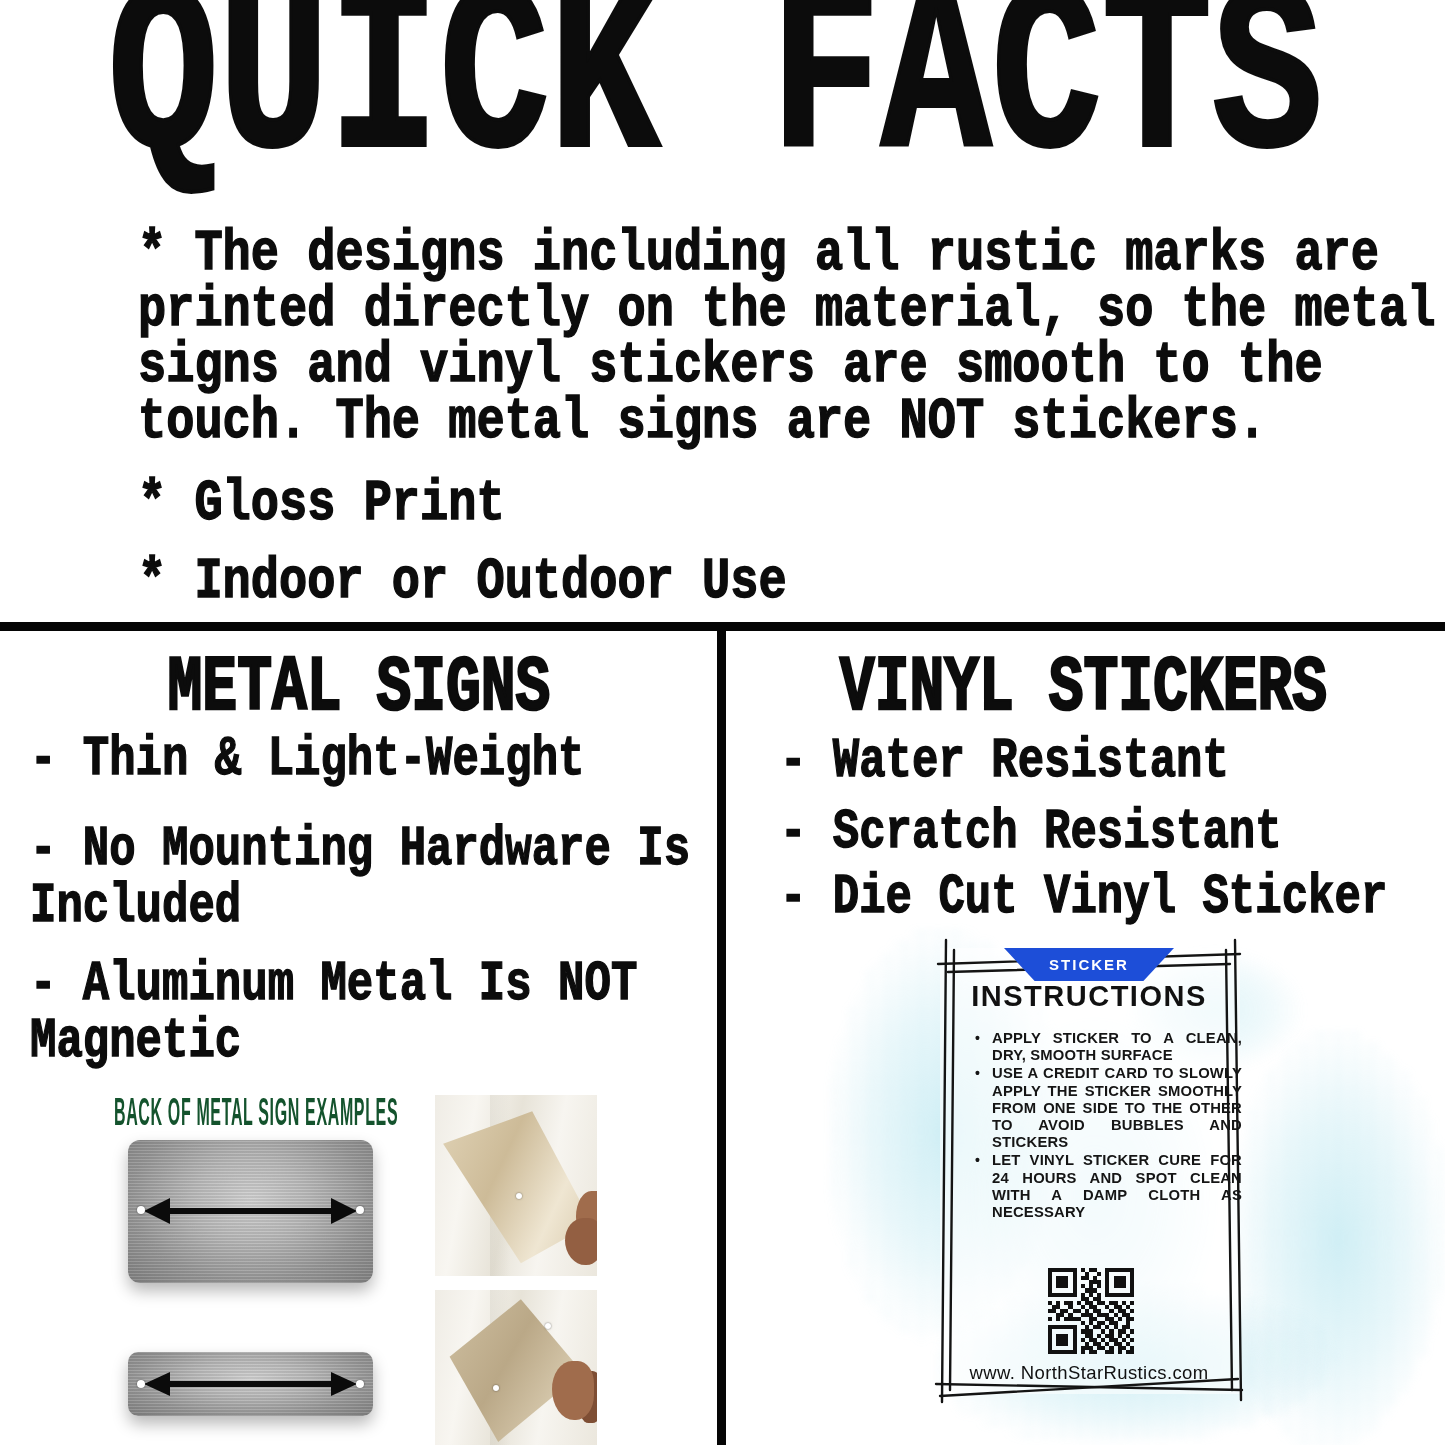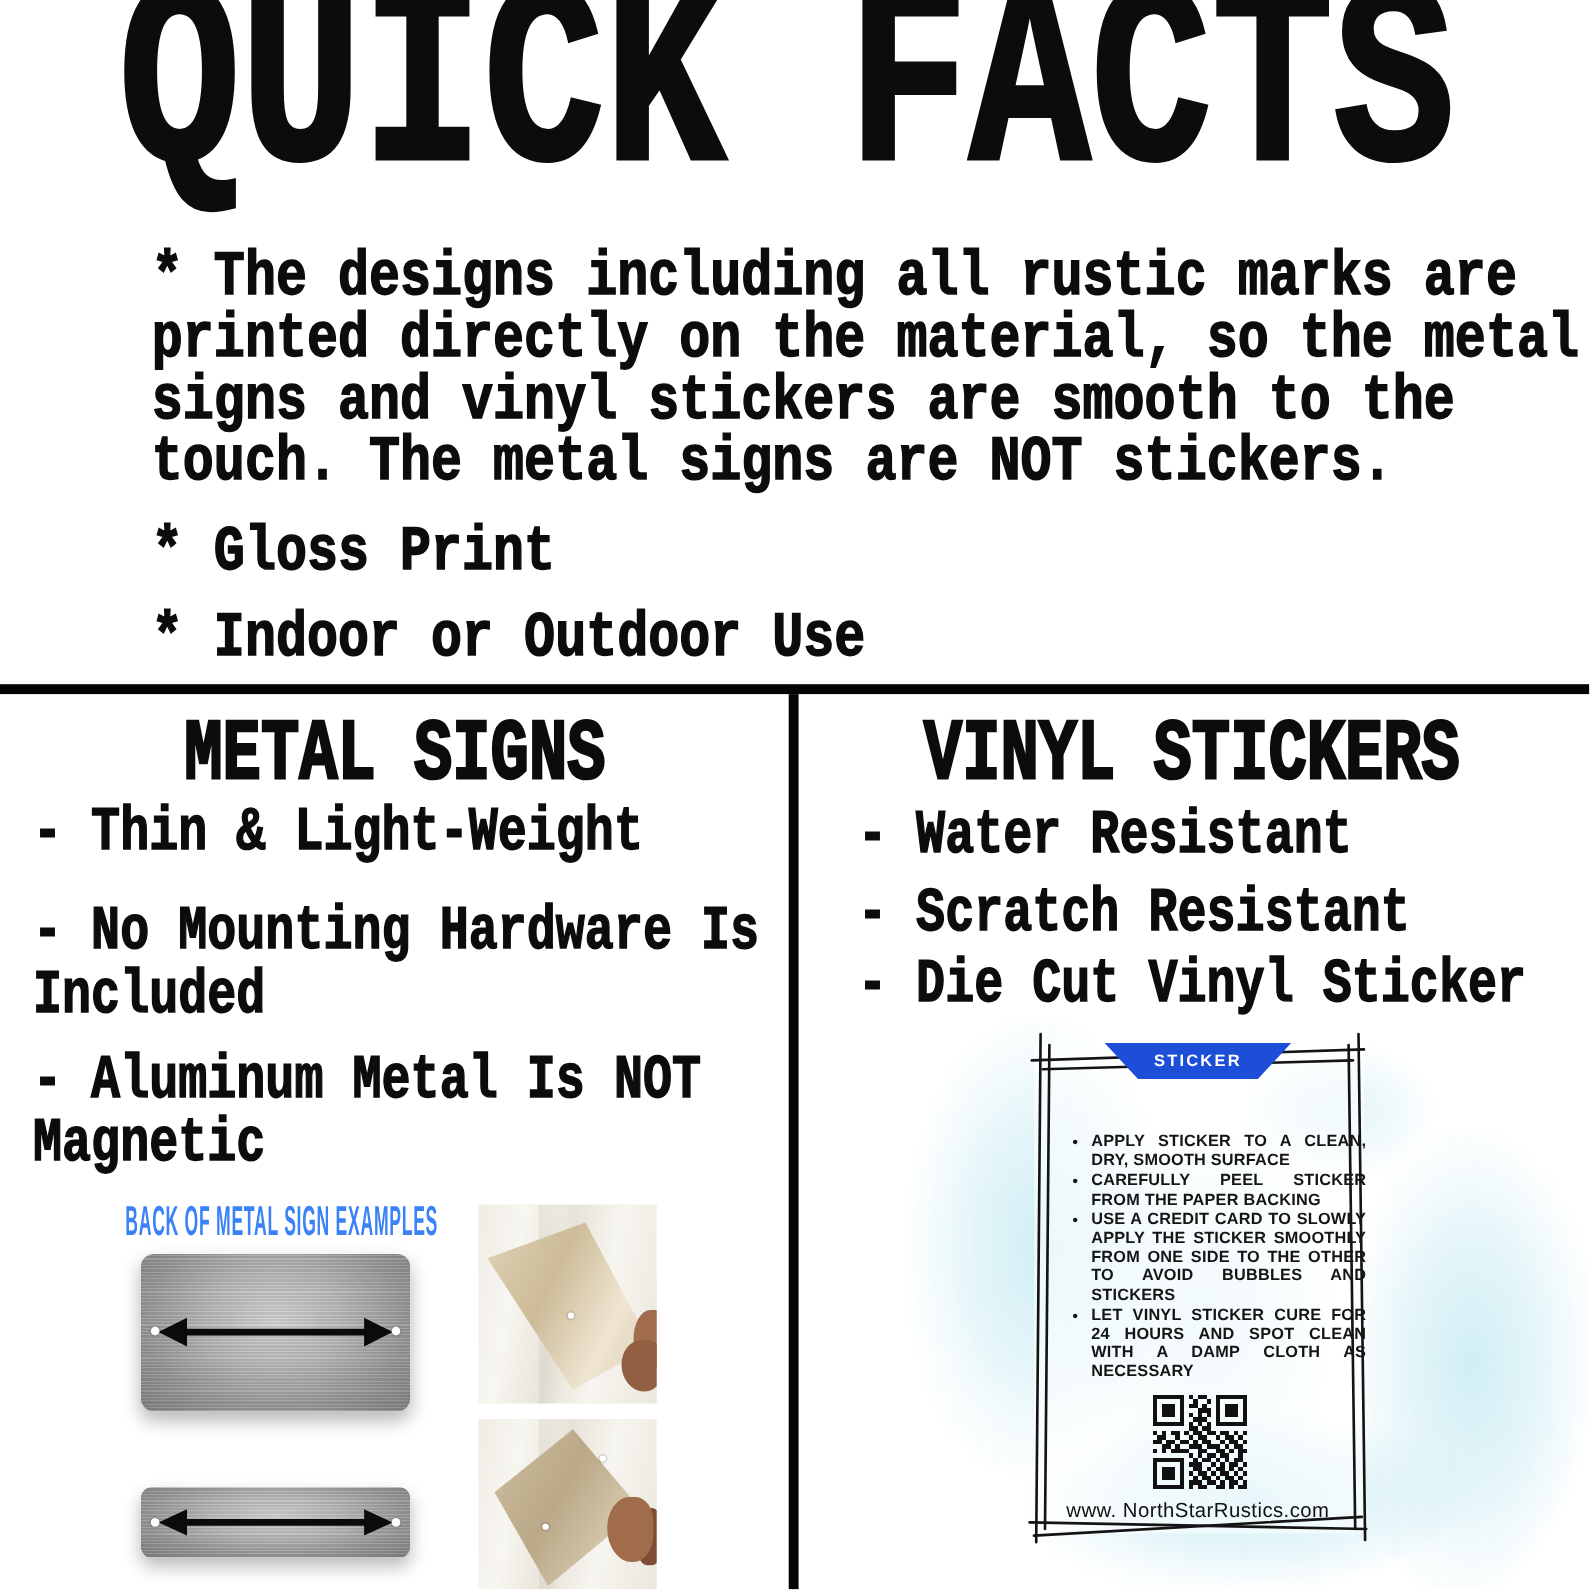--- a/index.html
+++ b/index.html
@@ -15,22 +15,22 @@
   .topbullet{left:138px;font-size:47px;line-height:46px;transform:scaleY(1.22);
         transform-origin:top left;white-space:nowrap;-webkit-text-stroke:1.2px #0c0c0c;}
   .colhead{font-size:58px;line-height:56px;text-align:center;transform:scaleY(1.35);
         transform-origin:top center;-webkit-text-stroke:2px #0c0c0c;}
   .colitem{font-size:44px;line-height:45px;transform:scaleY(1.28);transform-origin:top left;
         -webkit-text-stroke:1.1px #0c0c0c;}
   
   .hline{left:0;top:622px;width:1445px;height:9px;background:#050505;}
   .vline{left:717px;top:631px;width:9px;height:814px;background:#050505;}
   
-  .caption{display:flex;justify-content:center;align-items:flex-start;
-           font-family:"Liberation Sans",sans-serif;font-weight:700;color:#3b82f6;}
+  .caption{display:flex;justify-content:center;align-items:center;
+           font-family:"Liberation Sans",sans-serif;font-weight:700;color:#14532d;}
   .caption>span{transform:scale(0.64,1.52);transform-origin:center;white-space:nowrap;
            font-size:25px;letter-spacing:1px;}
   
   .msign{border-radius:12px;
      background:
        repeating-linear-gradient(0deg, rgba(255,255,255,0.10) 0 1px, rgba(0,0,0,0.07) 1px 3px),
        radial-gradient(ellipse at 50% 42%, #d2d2d2 0%, #b9b9b9 35%, #979797 70%, #818181 100%);
      box-shadow:0 8px 16px rgba(0,0,0,0.28);}
   .hole{position:absolute;width:8px;height:8px;border-radius:50%;background:#fff;
         box-shadow:0 0 2px rgba(0,0,0,0.55);}
@@ -159,23 +159,23 @@
       <path d="M 305 2 L 311 462"></path>
       <path d="M 296 12 L 302 452"></path>
       <path d="M 16 2 L 12 464"></path>
       <path d="M 24 12 L 20 452"></path>
       <path d="M 6 446 L 312 452"></path>
       <path d="M 10 458 L 308 441"></path>
     </svg>
     <div class="banner">
       <span>STICKER</span>
     </div>
+    <div class="instr-head">INSTRUCTIONS</div>
     <ul class="steps">
       <li>APPLY STICKER TO A CLEAN, DRY, SMOOTH SURFACE</li>
-      <li>CAREFULLY PEEL STICKER FROM THE PAPER BACKING</li>
       <li>USE A CREDIT CARD TO SLOWLY APPLY THE STICKER SMOOTHLY FROM ONE SIDE TO THE OTHER TO AVOID BUBBLES AND STICKERS</li>
       <li>LET VINYL STICKER CURE FOR 24 HOURS AND SPOT CLEAN WITH A DAMP CLOTH AS NECESSARY</li>
     </ul>
     <svg class="qr" viewBox="0 0 21 21" shape-rendering="crispEdges" fill="#111">
         <rect x="0" y="0" width="1" height="1"></rect>
         <rect x="1" y="0" width="1" height="1"></rect>
         <rect x="2" y="0" width="1" height="1"></rect>
         <rect x="3" y="0" width="1" height="1"></rect>
         <rect x="4" y="0" width="1" height="1"></rect>
         <rect x="5" y="0" width="1" height="1"></rect>

